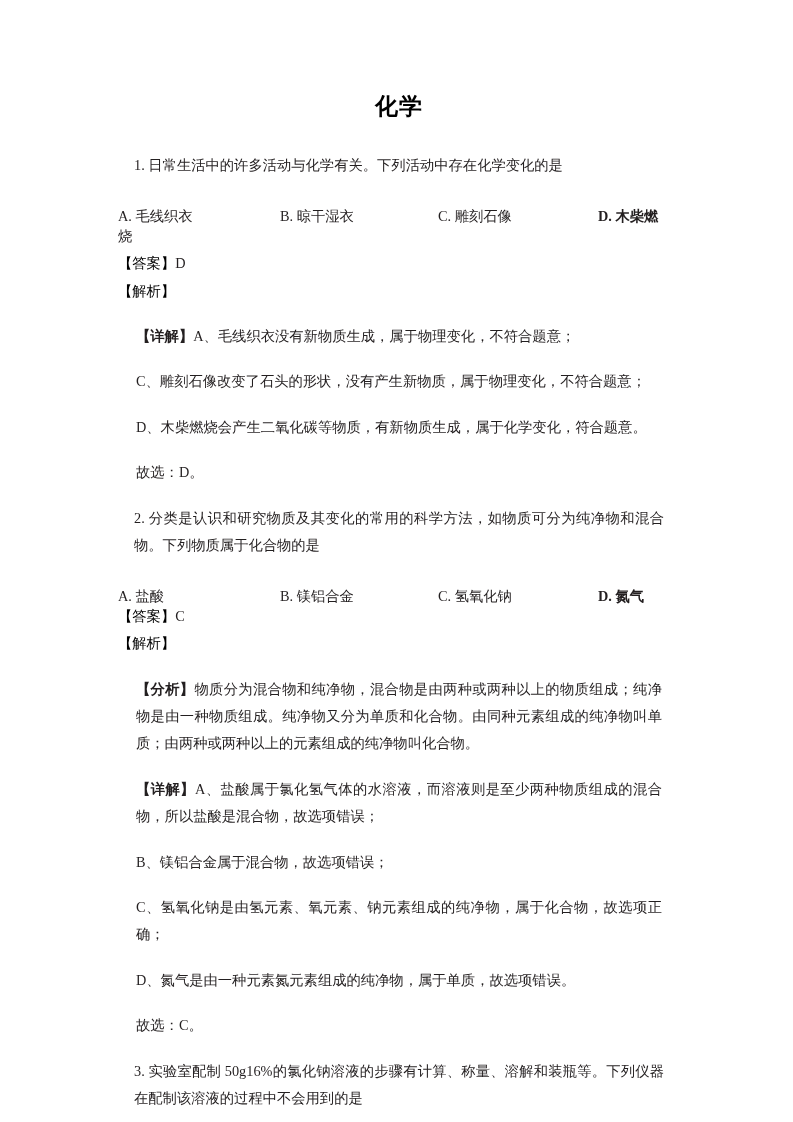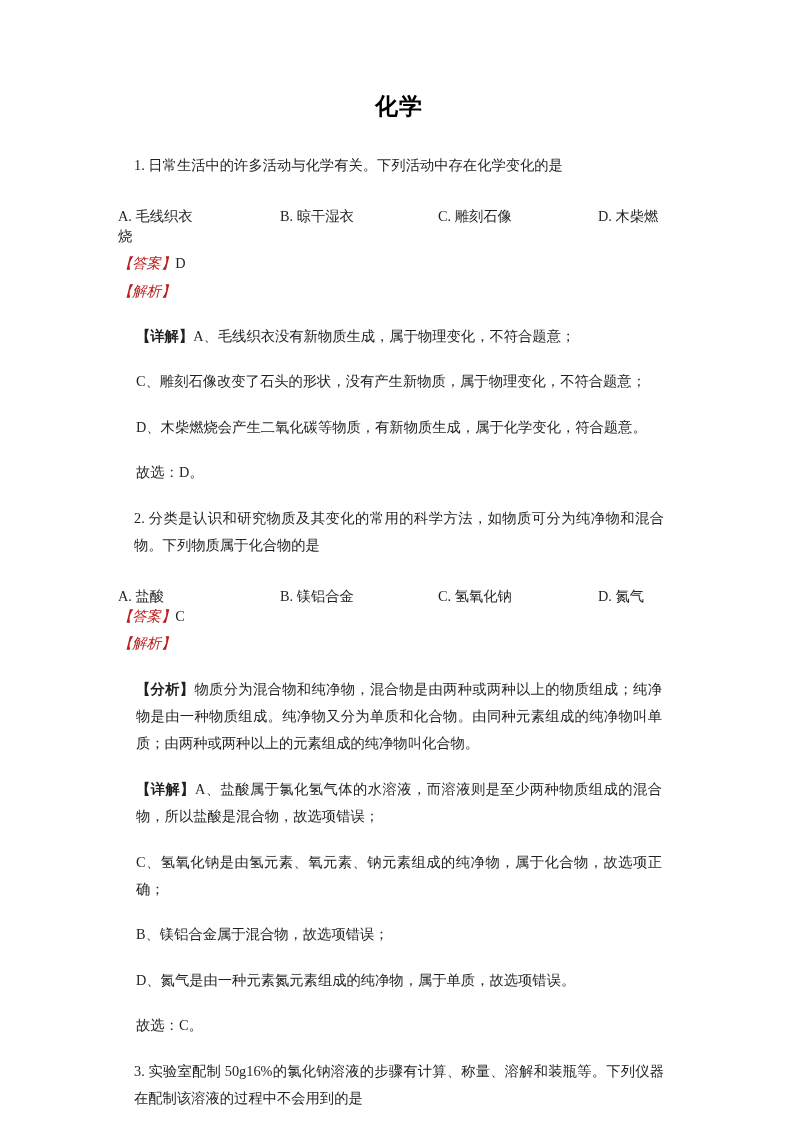--- a/index.html
+++ b/index.html
@@ -60,29 +60,28 @@
     color: #231f20;
   }
   .opt {
     position: absolute;
     top: 8px;
     white-space: nowrap;
   }
   .opt-a { left: 0px; }
   .opt-b { left: 162px; }
   .opt-c { left: 320px; }
-  .opt-d { left: 480px; }
+  .opt-d { left: 480px; font-weight: bold; }
   .opt-wrap-tail {
     font-size: 14.3px;
     line-height: 27.4px;
     color: #231f20;
   }
   .tag-blue {
-    color: #b91c1c;
-    font-style: italic;
+    color: #000000;
   }
   .tag-bold {
     font-weight: bold;
   }
   .ans-line {
     font-size: 14.3px;
     line-height: 27.4px;
     margin: 0;
   }
   .ans-letter {
@@ -154,22 +153,22 @@
         <span class="opt opt-d">D. 氮气</span>
       </div>
 
       <p class="ans-line"><span class="tag-blue">【答案】</span><span class="ans-letter">C</span></p>
 
       <p class="ans-line tag-blue">【解析】</p>
 
       <p class="line"><span class="tag-bold">【分析】</span><span>物质分为混合物和纯净物，混合物是由两种或两种以上的物质组成；纯净物是由一种物质组成。纯净物又分为单质和化合物。由同种元素组成的纯净物叫单质；由两种或两种以上的元素组成的纯净物叫化合物。</span></p>
 
       <p class="line"><span class="tag-bold">【详解】</span><span>A、盐酸属于氯化氢气体的水溶液，而溶液则是至少两种物质组成的混合物，所以盐酸是混合物，故选项错误；</span></p>
+      <p class="line">B、镁铝合金属于混合物，故选项错误；</p>
       <p class="line">C、氢氧化钠是由氢元素、氧元素、钠元素组成的纯净物，属于化合物，故选项正确；</p>
-      <p class="line">B、镁铝合金属于混合物，故选项错误；</p>
       <p class="line">D、氮气是由一种元素氮元素组成的纯净物，属于单质，故选项错误。</p>
       <p class="line">故选：C。</p>
     </div>
 
     <div>
 
       <p class="q-stem">3. 实验室配制 50g16%的氯化钠溶液的步骤有计算、称量、溶解和装瓶等。下列仪器在配制该溶液的过程中不会用到的是</p>
 
       <div class="figure-row">
 

